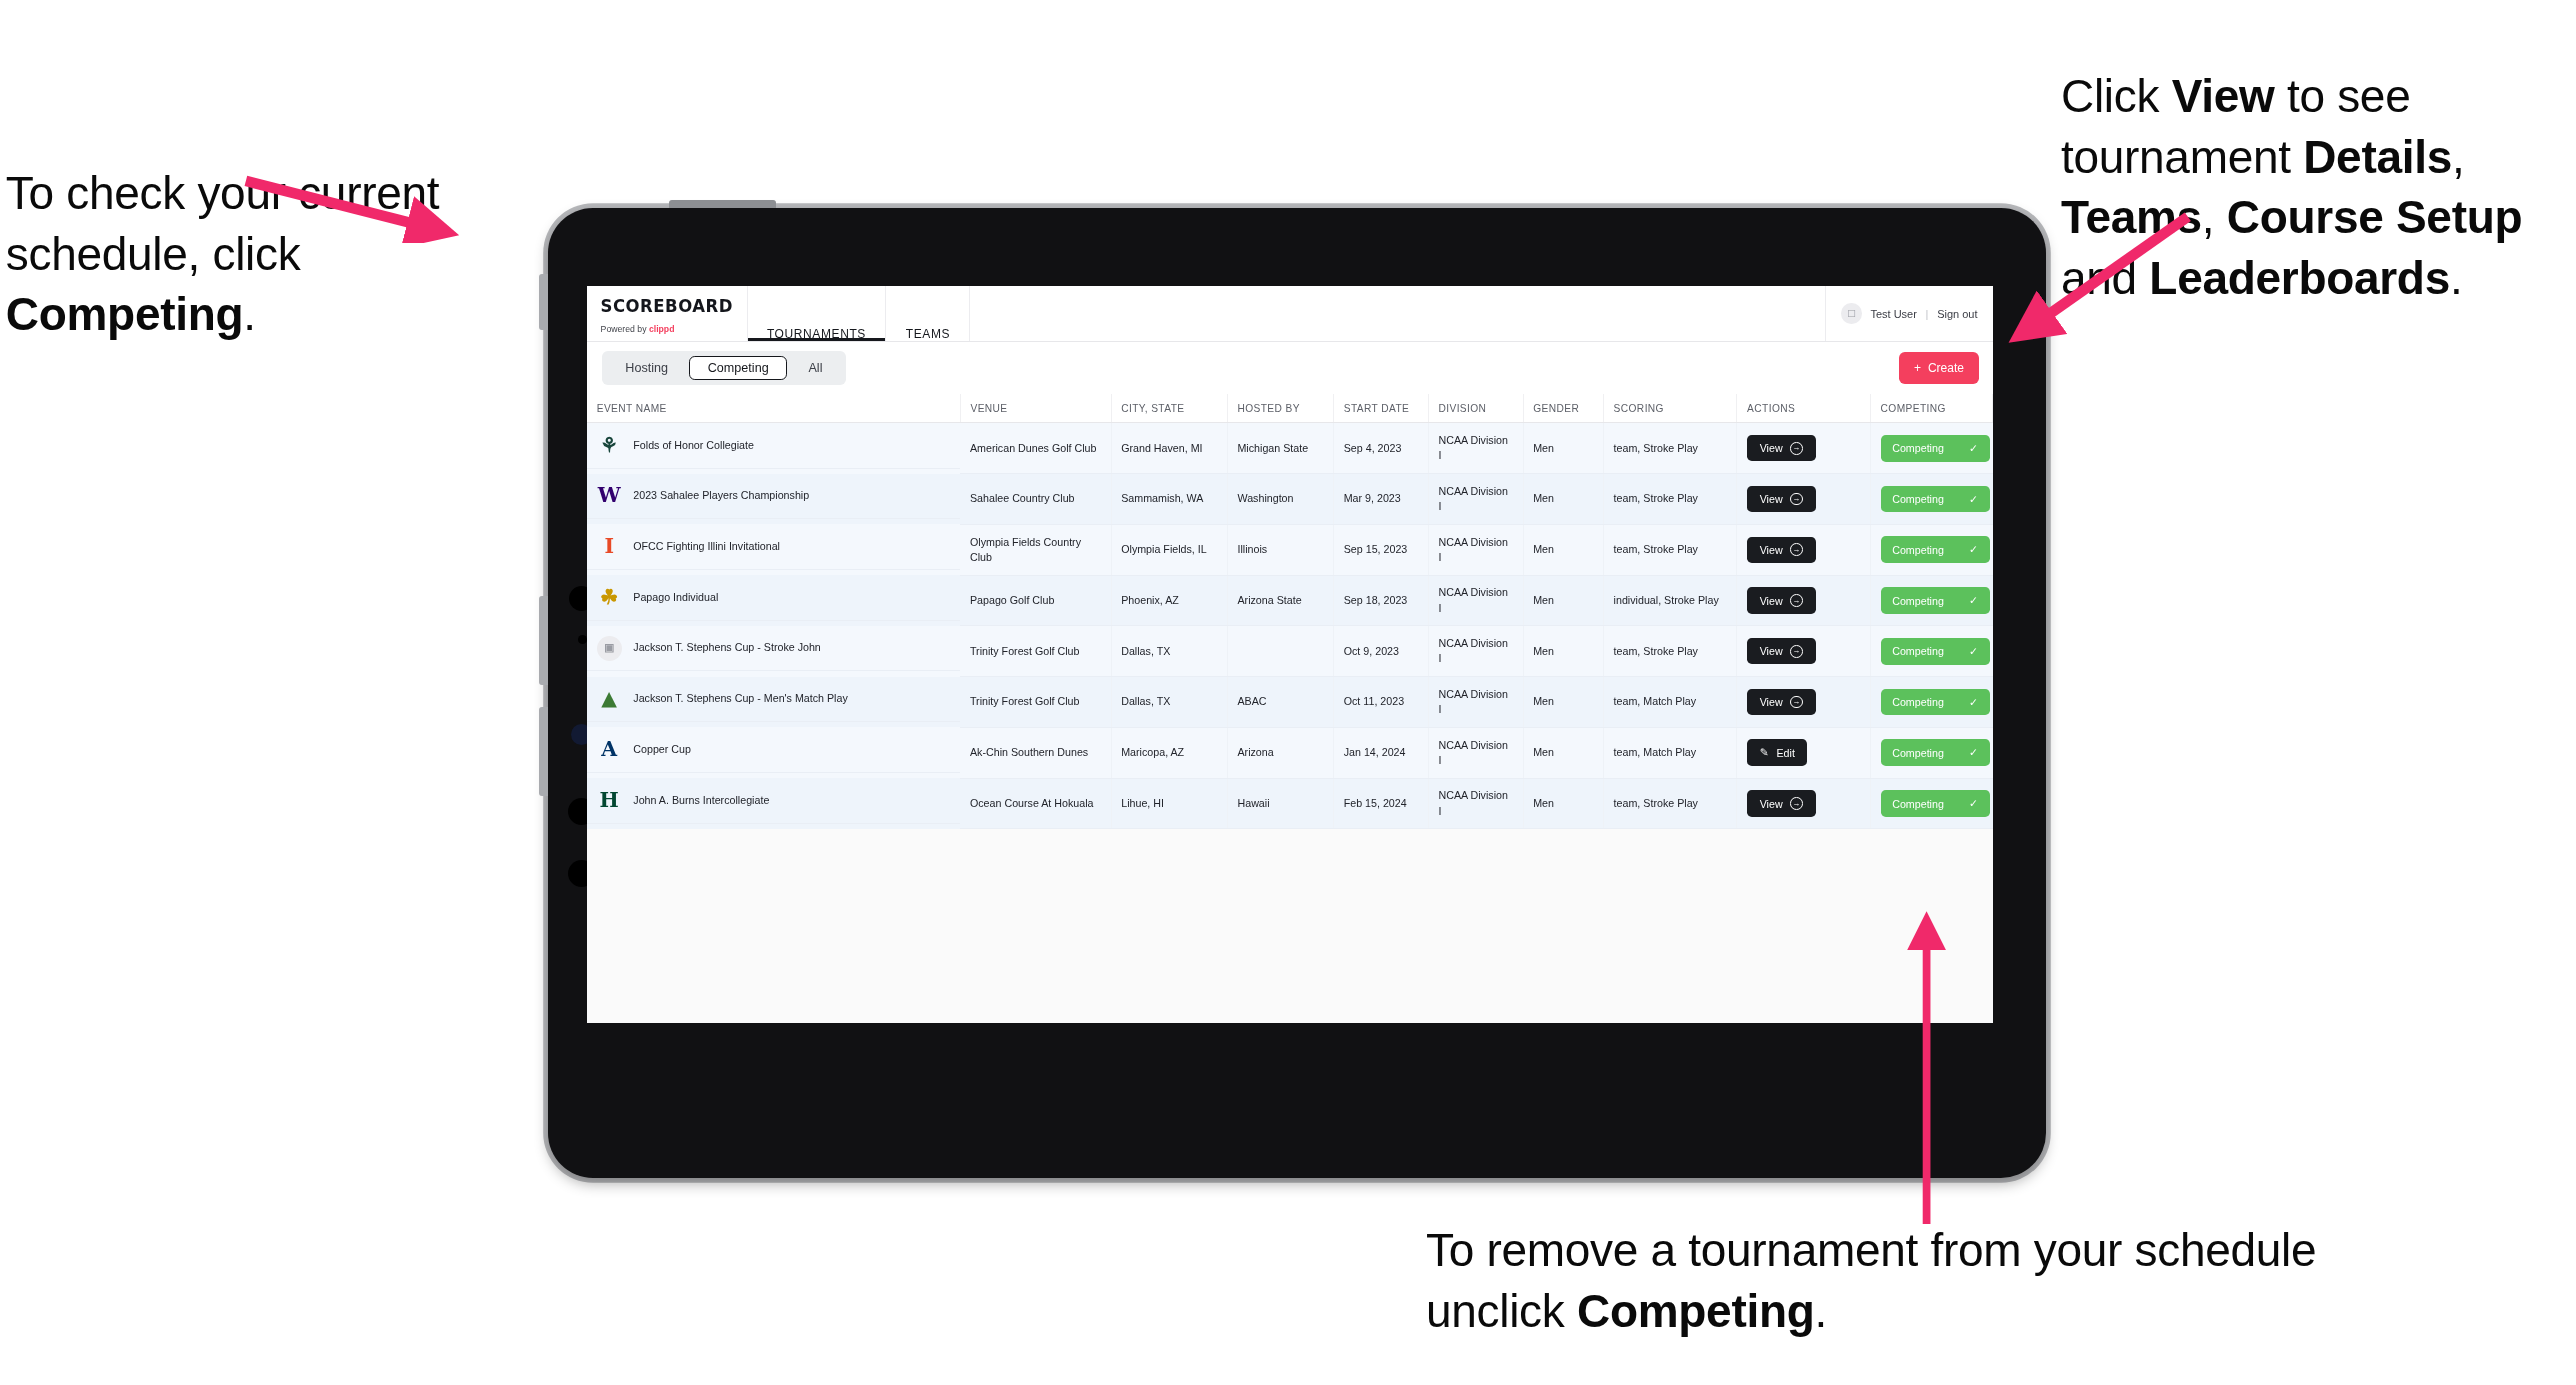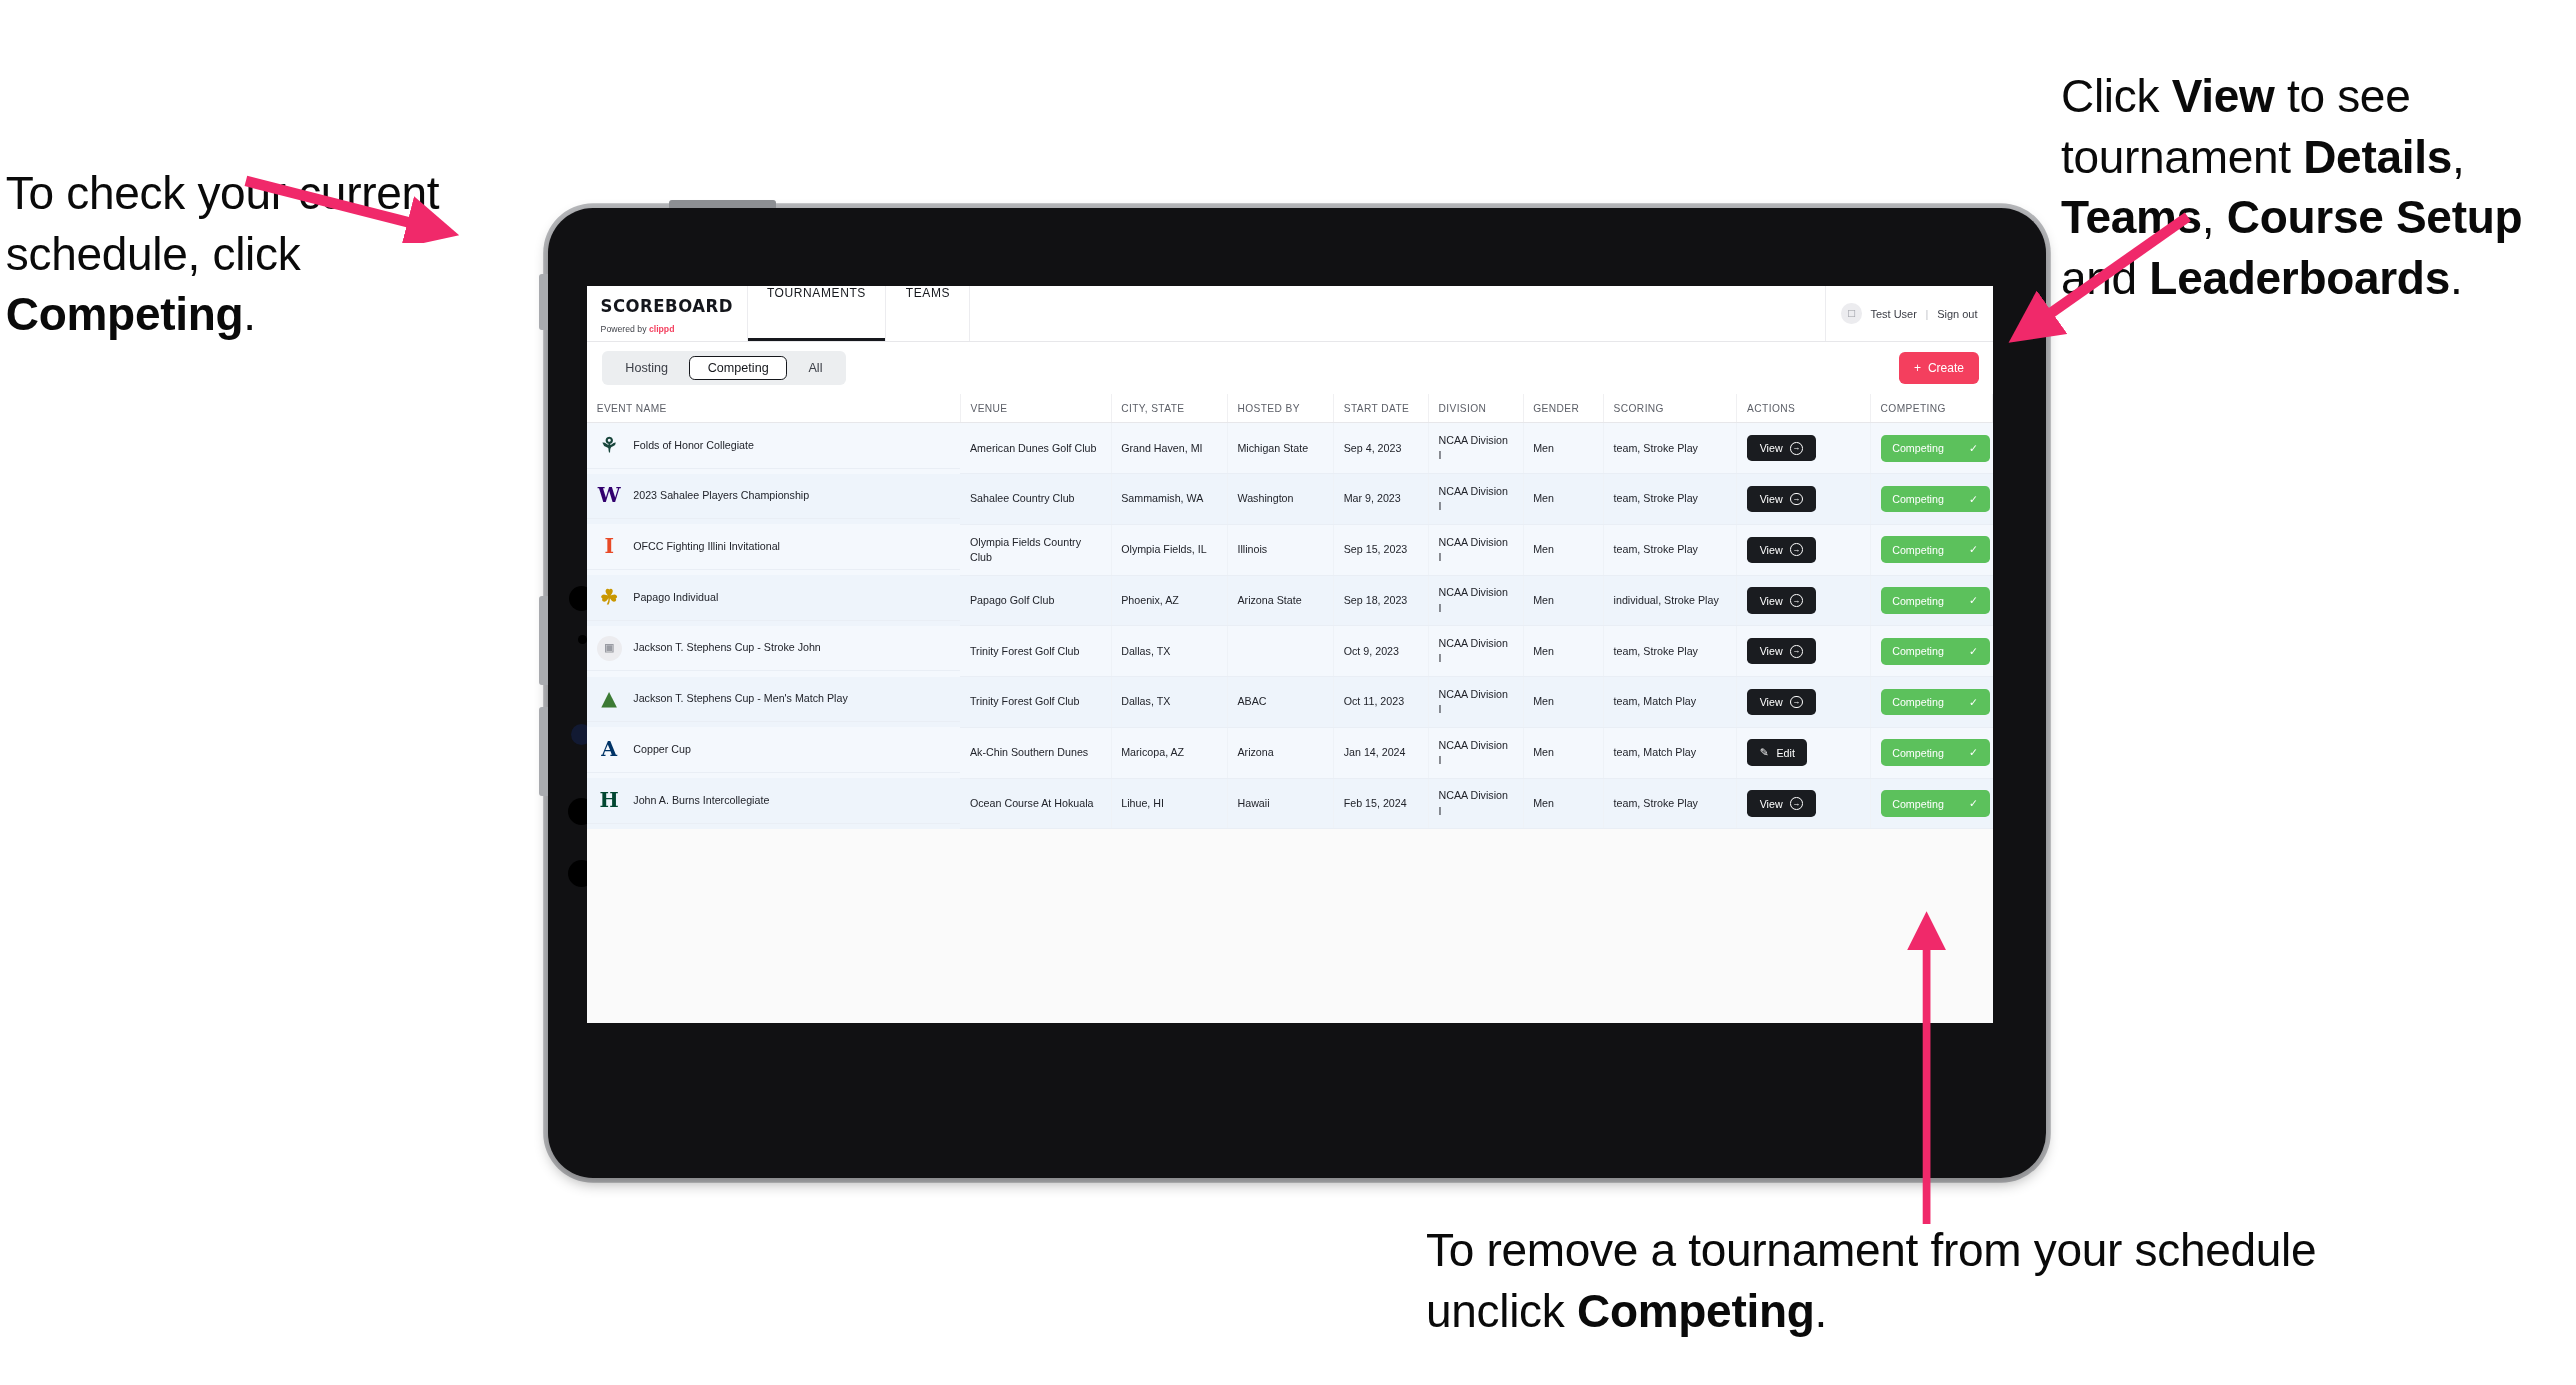--- a/index.html
+++ b/index.html
@@ -83,21 +83,21 @@
     font-family:"DejaVu Sans", sans-serif;
     font-weight:700; font-size:16.5px; letter-spacing:0.5px;
     color:#14161c;
     transform:scaleY(1.08);
     transform-origin:left center;
   }
   #brand-sub{ font-size:8.7px; color:#42444b; margin-top:8px; }
   #brand-sub .brand-accent{ color:#f43f5e; font-weight:600; }
 
   .navtab{
-    display:flex; align-items:flex-start; padding:0 19.4px;
+    display:flex; align-items:flex-end; padding:0 19.4px;
     font-size:12px; letter-spacing:0.6px; color:#16181d;
     border-left:1px solid #ececef;
     cursor:pointer; position:relative;
   }
   .navtab:last-of-type{ border-right:1px solid #ececef; }
   .navtab.active::after{
     content:""; position:absolute; left:0; right:0; bottom:0;
     height:2.9px; background:#16181d;
   }
   #nav-spacer{ flex:1; border-left:1px solid #ececef; }

